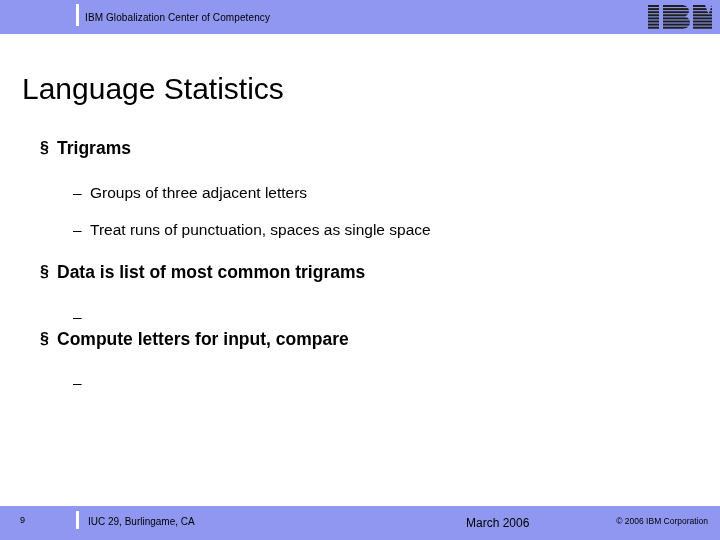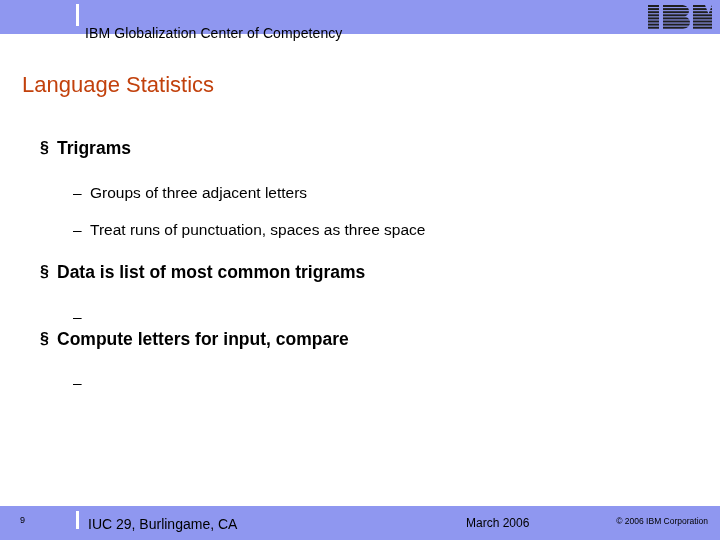--- a/index.html
+++ b/index.html
@@ -28,43 +28,43 @@
     position: absolute;
     left: 76px;
     top: 4px;
     width: 3px;
     height: 22px;
     background: #ffffff;
   }
   .header-title {
     position: absolute;
     left: 85px;
-    top: 25px;
-    font-size: 14px;
+    top: 12px;
+    font-size: 10px;
     color: #000000;
     letter-spacing: 0.1px;
     white-space: nowrap;
   }
 
   
   .ibm-logo {
     position: absolute;
     right: 8px;
     top: 5px;
     width: 64px;
     height: 24px;
   }
 
   
   .slide-title {
     position: absolute;
     left: 22px;
     top: 72px;
-    font-size: 22px;
-    color: #c2410c;
+    font-size: 30px;
+    color: #000000;
     font-weight: normal;
     white-space: nowrap;
   }
 
   
   .body {
     position: absolute;
     left: 0;
     top: 138px;
     width: 720px;
@@ -127,21 +127,21 @@
     position: absolute;
     left: 20px;
     top: 515px;
     font-size: 9px;
     color: #000000;
   }
   .footer-left {
     position: absolute;
     left: 88px;
     top: 516px;
-    font-size: 14px;
+    font-size: 10px;
     color: #000000;
     white-space: nowrap;
   }
   .footer-center {
     position: absolute;
     left: 466px;
     top: 516px;
     font-size: 12px;
     color: #000000;
     white-space: nowrap;
@@ -229,21 +229,21 @@
 
   <div class="bullet lvl2">
     <span class="marker">–</span>
     <span>Groups of three adjacent letters</span>
   </div>
 
   <div class="sp-b"></div>
 
   <div class="bullet lvl2">
     <span class="marker">–</span>
-    <span>Treat runs of punctuation, spaces as three space</span>
+    <span>Treat runs of punctuation, spaces as single space</span>
   </div>
 
   <div class="sp-c"></div>
 
   <div class="bullet lvl1">
     <span class="marker">§</span>
     <span>Data is list of most common trigrams</span>
   </div>
 
   <div class="sp-a"></div>

